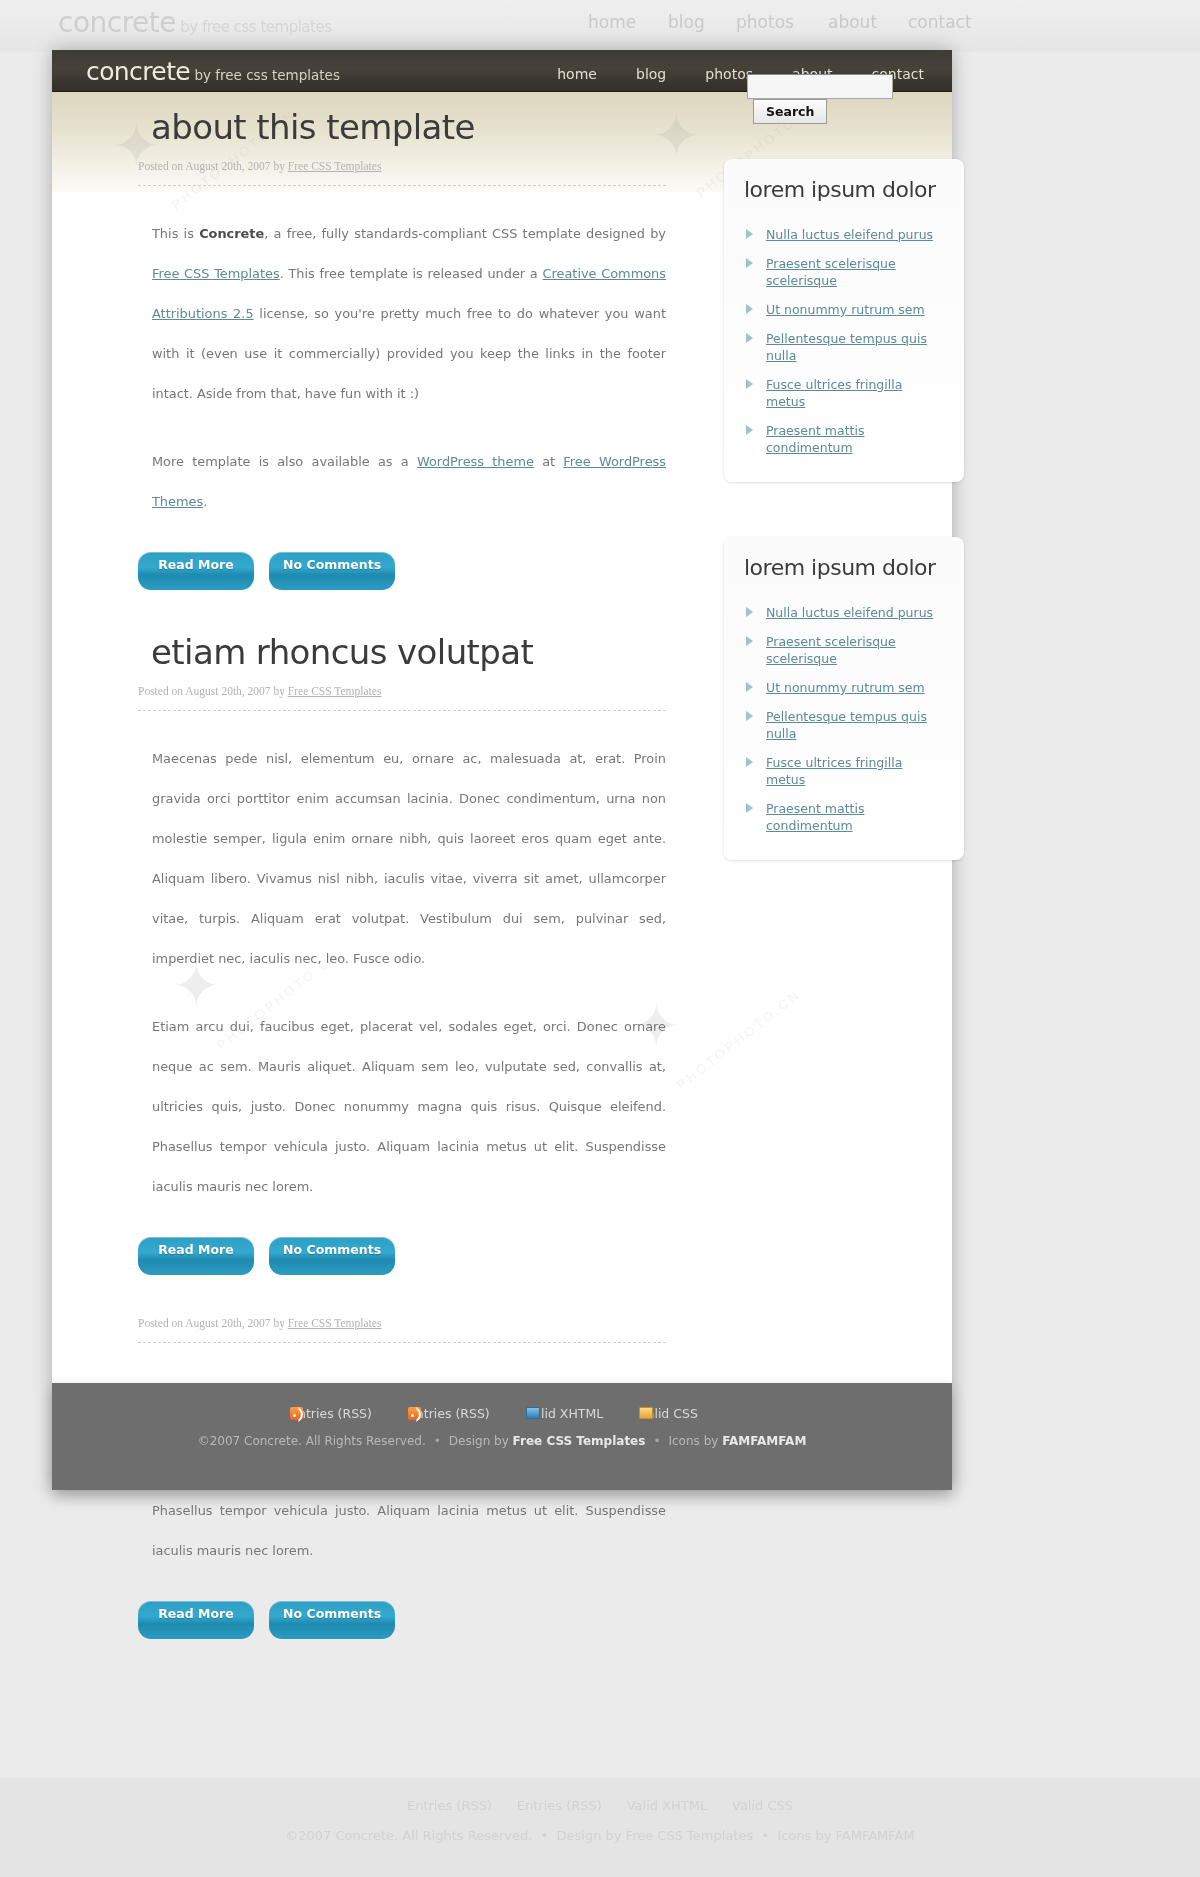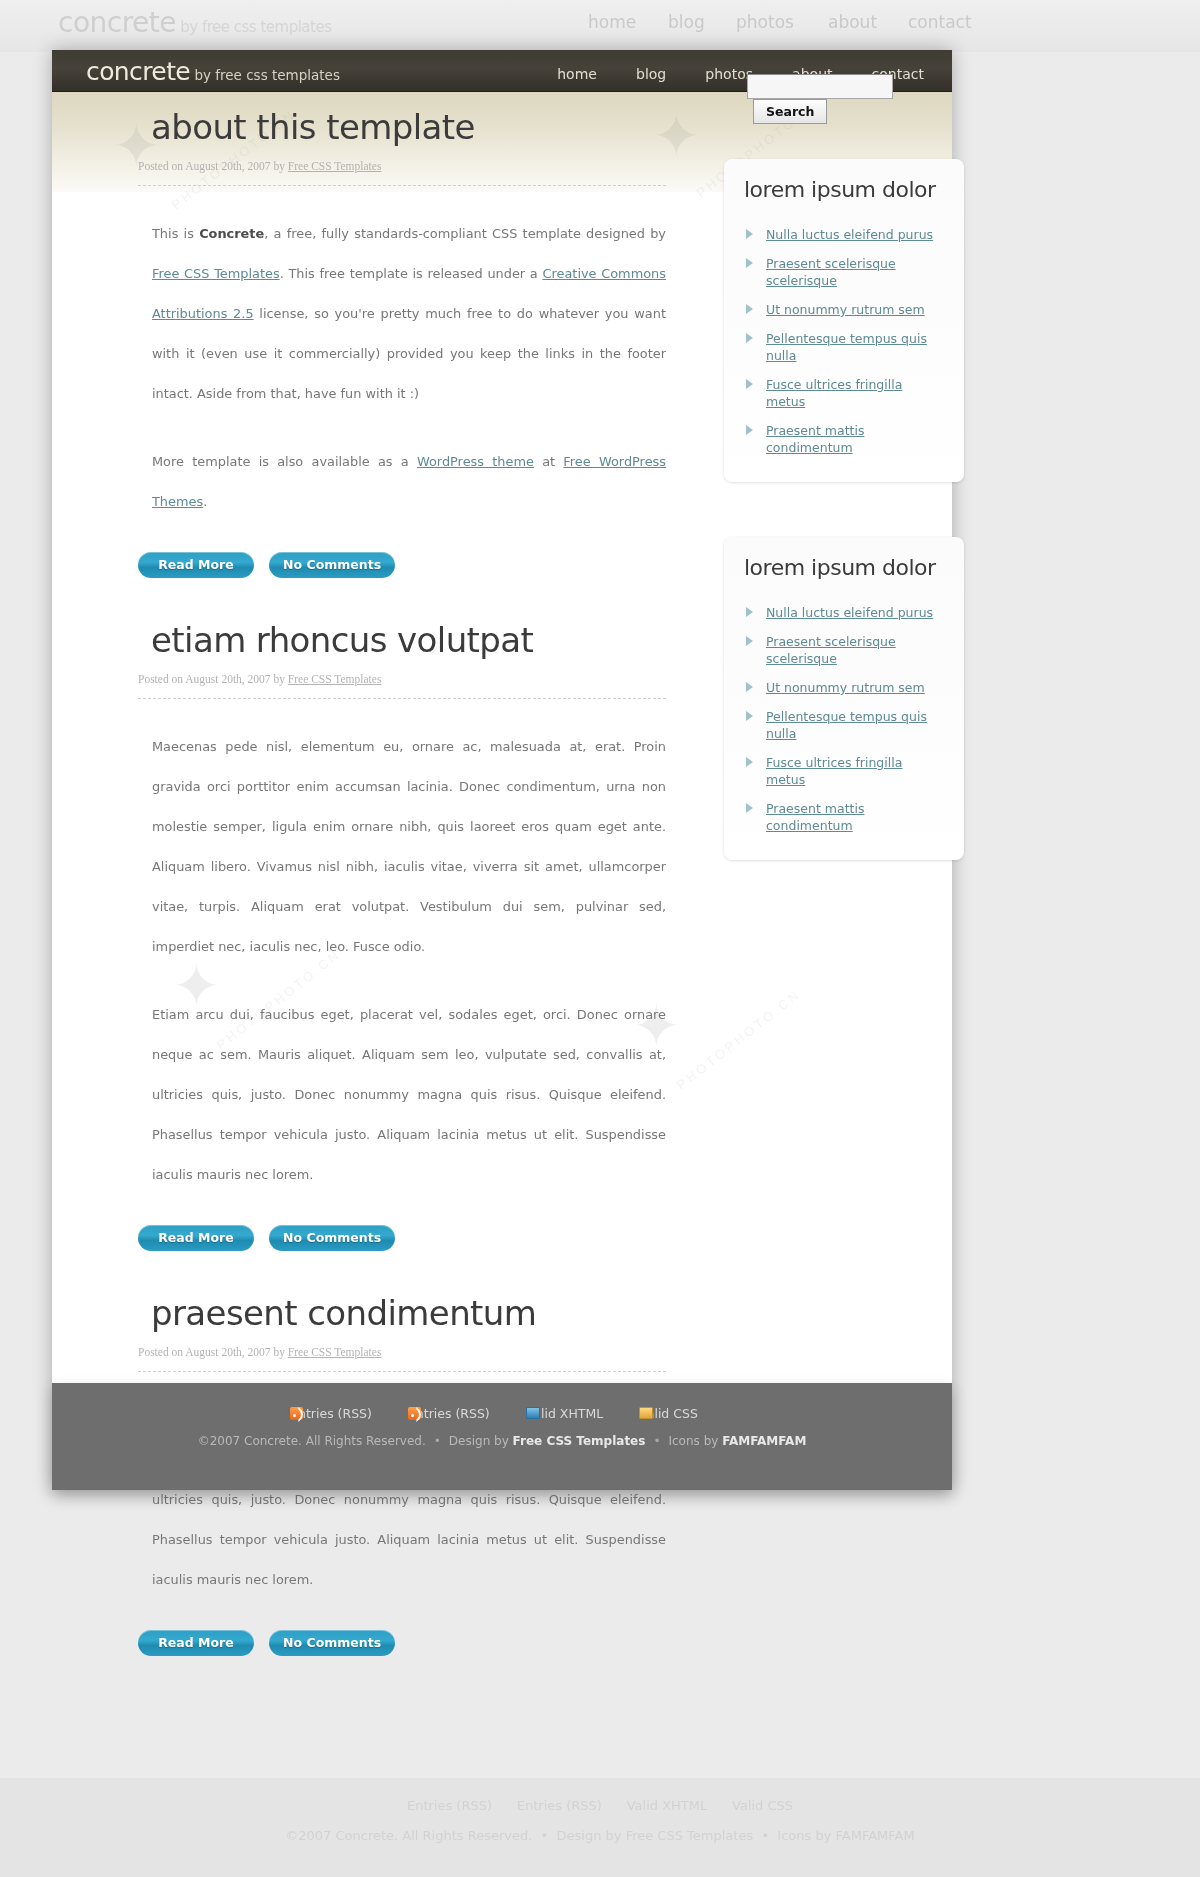--- a/index.html
+++ b/index.html
@@ -95,21 +95,21 @@
   .post .meta a { color:#b3b3b3; }
   .post p {
     font-size:12.9px; color:#777; line-height:40px;
     text-align:justify; margin:28px 0 0 14px;
   }
   a { color:#5d8a95; }
   .post p strong { color:#4d4d4d; }
   .btns { margin-top:30px; }
   .btn {
     display:inline-block;
-    height:26px; line-height:25px;
+    height:38px; line-height:25px;
     padding:0 14px; min-width:116px; text-align:center;
     border-radius:13px;
     background:linear-gradient(to bottom,#2f9fc4 0%,#34a9cf 40%,#1f8bb0 60%,#2b9cc4 100%);
     color:#fff; font-size:12.5px; font-weight:bold;
     text-decoration:none; margin-right:10px;
     text-shadow:0 1px 1px rgba(0,0,0,.25);
     box-shadow:inset 0 1px 0 rgba(255,255,255,.35);
   }
 
   
@@ -293,21 +293,20 @@
         </div>
         <p>Maecenas pede nisl, elementum eu, ornare ac, malesuada at, erat. Proin gravida orci porttitor enim accumsan lacinia. Donec condimentum, urna non molestie semper, ligula enim ornare nibh, quis laoreet eros quam eget ante. Aliquam libero. Vivamus nisl nibh, iaculis vitae, viverra sit amet, ullamcorper vitae, turpis. Aliquam erat volutpat. Vestibulum dui sem, pulvinar sed, imperdiet nec, iaculis nec, leo. Fusce odio.</p>
         <p>Etiam arcu dui, faucibus eget, placerat vel, sodales eget, orci. Donec ornare neque ac sem. Mauris aliquet. Aliquam sem leo, vulputate sed, convallis at, ultricies quis, justo. Donec nonummy magna quis risus. Quisque eleifend. Phasellus tempor vehicula justo. Aliquam lacinia metus ut elit. Suspendisse iaculis mauris nec lorem.</p>
         <div class="btns">
           <a class="btn" href="#">Read More</a>
           <a class="btn" href="#">No Comments</a>
         </div>
       </div>
 
       <div class="post" style="margin-top:42px;">
-        <h2>praesent condimentum</h2>
         <div class="meta">
           <span>Posted on August 20th, 2007 by </span><a href="#">Free CSS Templates</a>
         </div>
         <p>Etiam arcu dui, faucibus eget, placerat vel, sodales eget, orci. Donec ornare neque ac sem. Mauris aliquet. Aliquam sem leo, vulputate sed, convallis at, ultricies quis, justo. Donec nonummy magna quis risus. Quisque eleifend. Phasellus tempor vehicula justo. Aliquam lacinia metus ut elit. Suspendisse iaculis mauris nec lorem.</p>
         <div class="btns">
           <a class="btn" href="#">Read More</a>
           <a class="btn" href="#">No Comments</a>
         </div>
       </div>
 

